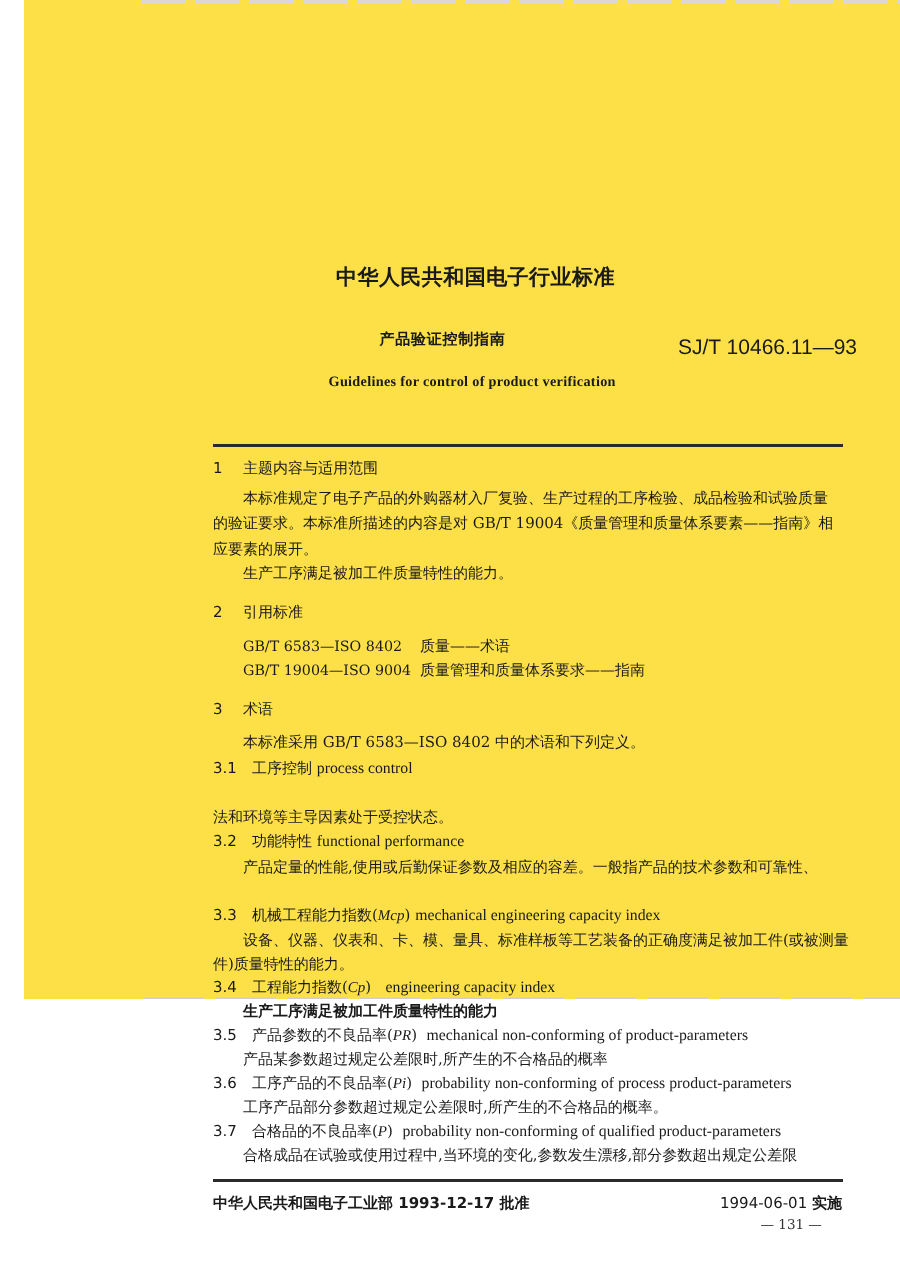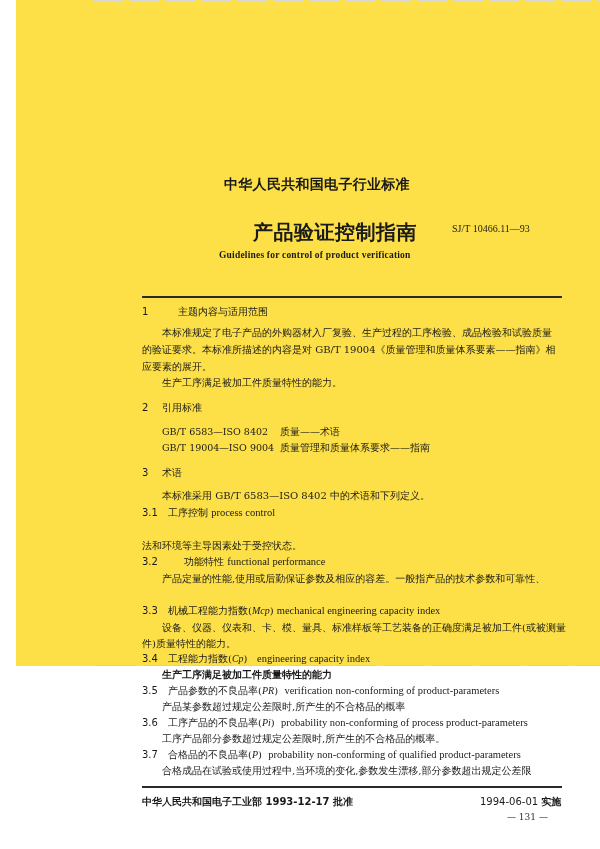--- a/index.html
+++ b/index.html
@@ -44,28 +44,28 @@
     .std-category {
       left: 208px; top: 176px;
       font-family: "DejaVu Sans", "Liberation Sans", sans-serif;
       font-weight: bold;
       font-size: 14px;
       letter-spacing: 0.3px;
     }
     .doc-title {
       left: 237px; top: 219px;
       font-family: Liberation Serif, serif;
-      font-size: 20px;
+      font-size: 10px;
       font-weight: bold;
       letter-spacing: 0.5px;
     }
     .std-number {
       left: 436px; top: 223px;
-      font-family: Liberation Serif, serif;
-      font-size: 10px;
+      font-family: Liberation Sans, sans-serif;
+      font-size: 14px;
     }
     .doc-title-en {
       left: 203px; top: 250px;
       font-family: "Liberation Serif", "DejaVu Serif", serif;
       font-weight: bold;
       font-size: 9.5px;
       letter-spacing: 0.2px;
     }
     .rule {
       position: absolute;
@@ -123,21 +123,21 @@
   <div class="bottom-edge"></div>
 
   <div class="abs std-category">中华人民共和国电子行业标准</div>
   <div class="abs doc-title">产品验证控制指南</div>
   <div class="abs std-number">SJ/T 10466.11—93</div>
   <div class="abs doc-title-en">Guidelines for control of product verification</div>
 
   <div class="rule top"></div>
 
   <div class="abs heading" style="left:126px; top:305px;">
-    <span class="num">1</span><span style="margin-left:20px">主题内容与适用范围</span>
+    <span class="num">1</span><span style="margin-left:4px">主题内容与适用范围</span>
   </div>
   <div class="abs body-line" style="left:146px; top:326px;">本标准规定了电子产品的外购器材入厂复验、生产过程的工序检验、成品检验和试验质量</div>
   <div class="abs body-line" style="left:126px; top:343px;">的验证要求。本标准所描述的内容是对 GB/T 19004《质量管理和质量体系要素——指南》相</div>
   <div class="abs body-line" style="left:126px; top:360px;">应要素的展开。</div>
   <div class="abs body-line" style="left:146px; top:376px;">生产工序满足被加工件质量特性的能力。</div>
 
   <div class="abs heading" style="left:126px; top:401px;">
     <span class="num">2</span><span style="margin-left:4px">引用标准</span>
   </div>
   <div class="abs body-line" style="left:146px; top:425px;">
@@ -151,37 +151,37 @@
     <span class="num">3</span><span style="margin-left:4px">术语</span>
   </div>
   <div class="abs body-line" style="left:146px; top:489px;">本标准采用 GB/T 6583—ISO 8402 中的术语和下列定义。</div>
 
   <div class="abs body-line sub-heading" style="left:126px; top:506px;">
     <span class="num">3.1</span><span style="margin-left:4px">工序控制</span> <span class="en">process control</span>
   </div>
   <div class="abs body-line" style="left:126px; top:539px;">法和环境等主导因素处于受控状态。</div>
 
   <div class="abs body-line sub-heading" style="left:126px; top:555px;">
-    <span class="num">3.2</span><span style="margin-left:20px">功能特性</span> <span class="en">functional performance</span>
+    <span class="num">3.2</span><span style="margin-left:4px">功能特性</span> <span class="en">functional performance</span>
   </div>
   <div class="abs body-line" style="left:146px; top:572px;">产品定量的性能,使用或后勤保证参数及相应的容差。一般指产品的技术参数和可靠性、</div>
 
   <div class="abs body-line sub-heading" style="left:126px; top:604px;">
     <span class="num">3.3</span><span style="margin-left:4px">机械工程能力指数(</span><span class="sym">Mcp</span><span>)</span> <span class="en">mechanical engineering capacity index</span>
   </div>
   <div class="abs body-line" style="left:146px; top:621px;">设备、仪器、仪表和、卡、模、量具、标准样板等工艺装备的正确度满足被加工件(或被测量</div>
   <div class="abs body-line" style="left:126px; top:637px;text-align:center;">件)质量特性的能力。</div>
 
   <div class="abs body-line sub-heading" style="left:126px; top:652px;">
     <span class="num">3.4</span><span style="margin-left:4px">工程能力指数(</span><span class="sym">Cp</span><span>)</span> &nbsp;&nbsp;<span class="en">engineering capacity index</span>
   </div>
   <div class="abs body-line" style="left:146px; top:668px;font-weight:bold;">生产工序满足被加工件质量特性的能力</div>
 
   <div class="abs body-line sub-heading" style="left:126px; top:684px;">
-    <span class="num">3.5</span><span style="margin-left:4px">产品参数的不良品率(</span><span class="sym">PR</span><span>)</span> &nbsp;<span class="en">verification non-conforming of product-parameters</span>
+    <span class="num">3.5</span><span style="margin-left:4px">产品参数的不良品率(</span><span class="sym">PR</span><span>)</span> &nbsp;<span class="en">mechanical non-conforming of product-parameters</span>
   </div>
   <div class="abs body-line" style="left:146px; top:700px;">产品某参数超过规定公差限时,所产生的不合格品的概率</div>
 
   <div class="abs body-line sub-heading" style="left:126px; top:716px;">
     <span class="num">3.6</span><span style="margin-left:4px">工序产品的不良品率(</span><span class="sym">Pi</span><span>)</span> &nbsp;<span class="en">probability non-conforming of process product-parameters</span>
   </div>
   <div class="abs body-line" style="left:146px; top:732px;">工序产品部分参数超过规定公差限时,所产生的不合格品的概率。</div>
 
   <div class="abs body-line sub-heading" style="left:126px; top:748px;">
     <span class="num">3.7</span><span style="margin-left:4px">合格品的不良品率(</span><span class="sym">P</span><span>)</span> &nbsp;<span class="en">probability non-conforming of qualified product-parameters</span>

